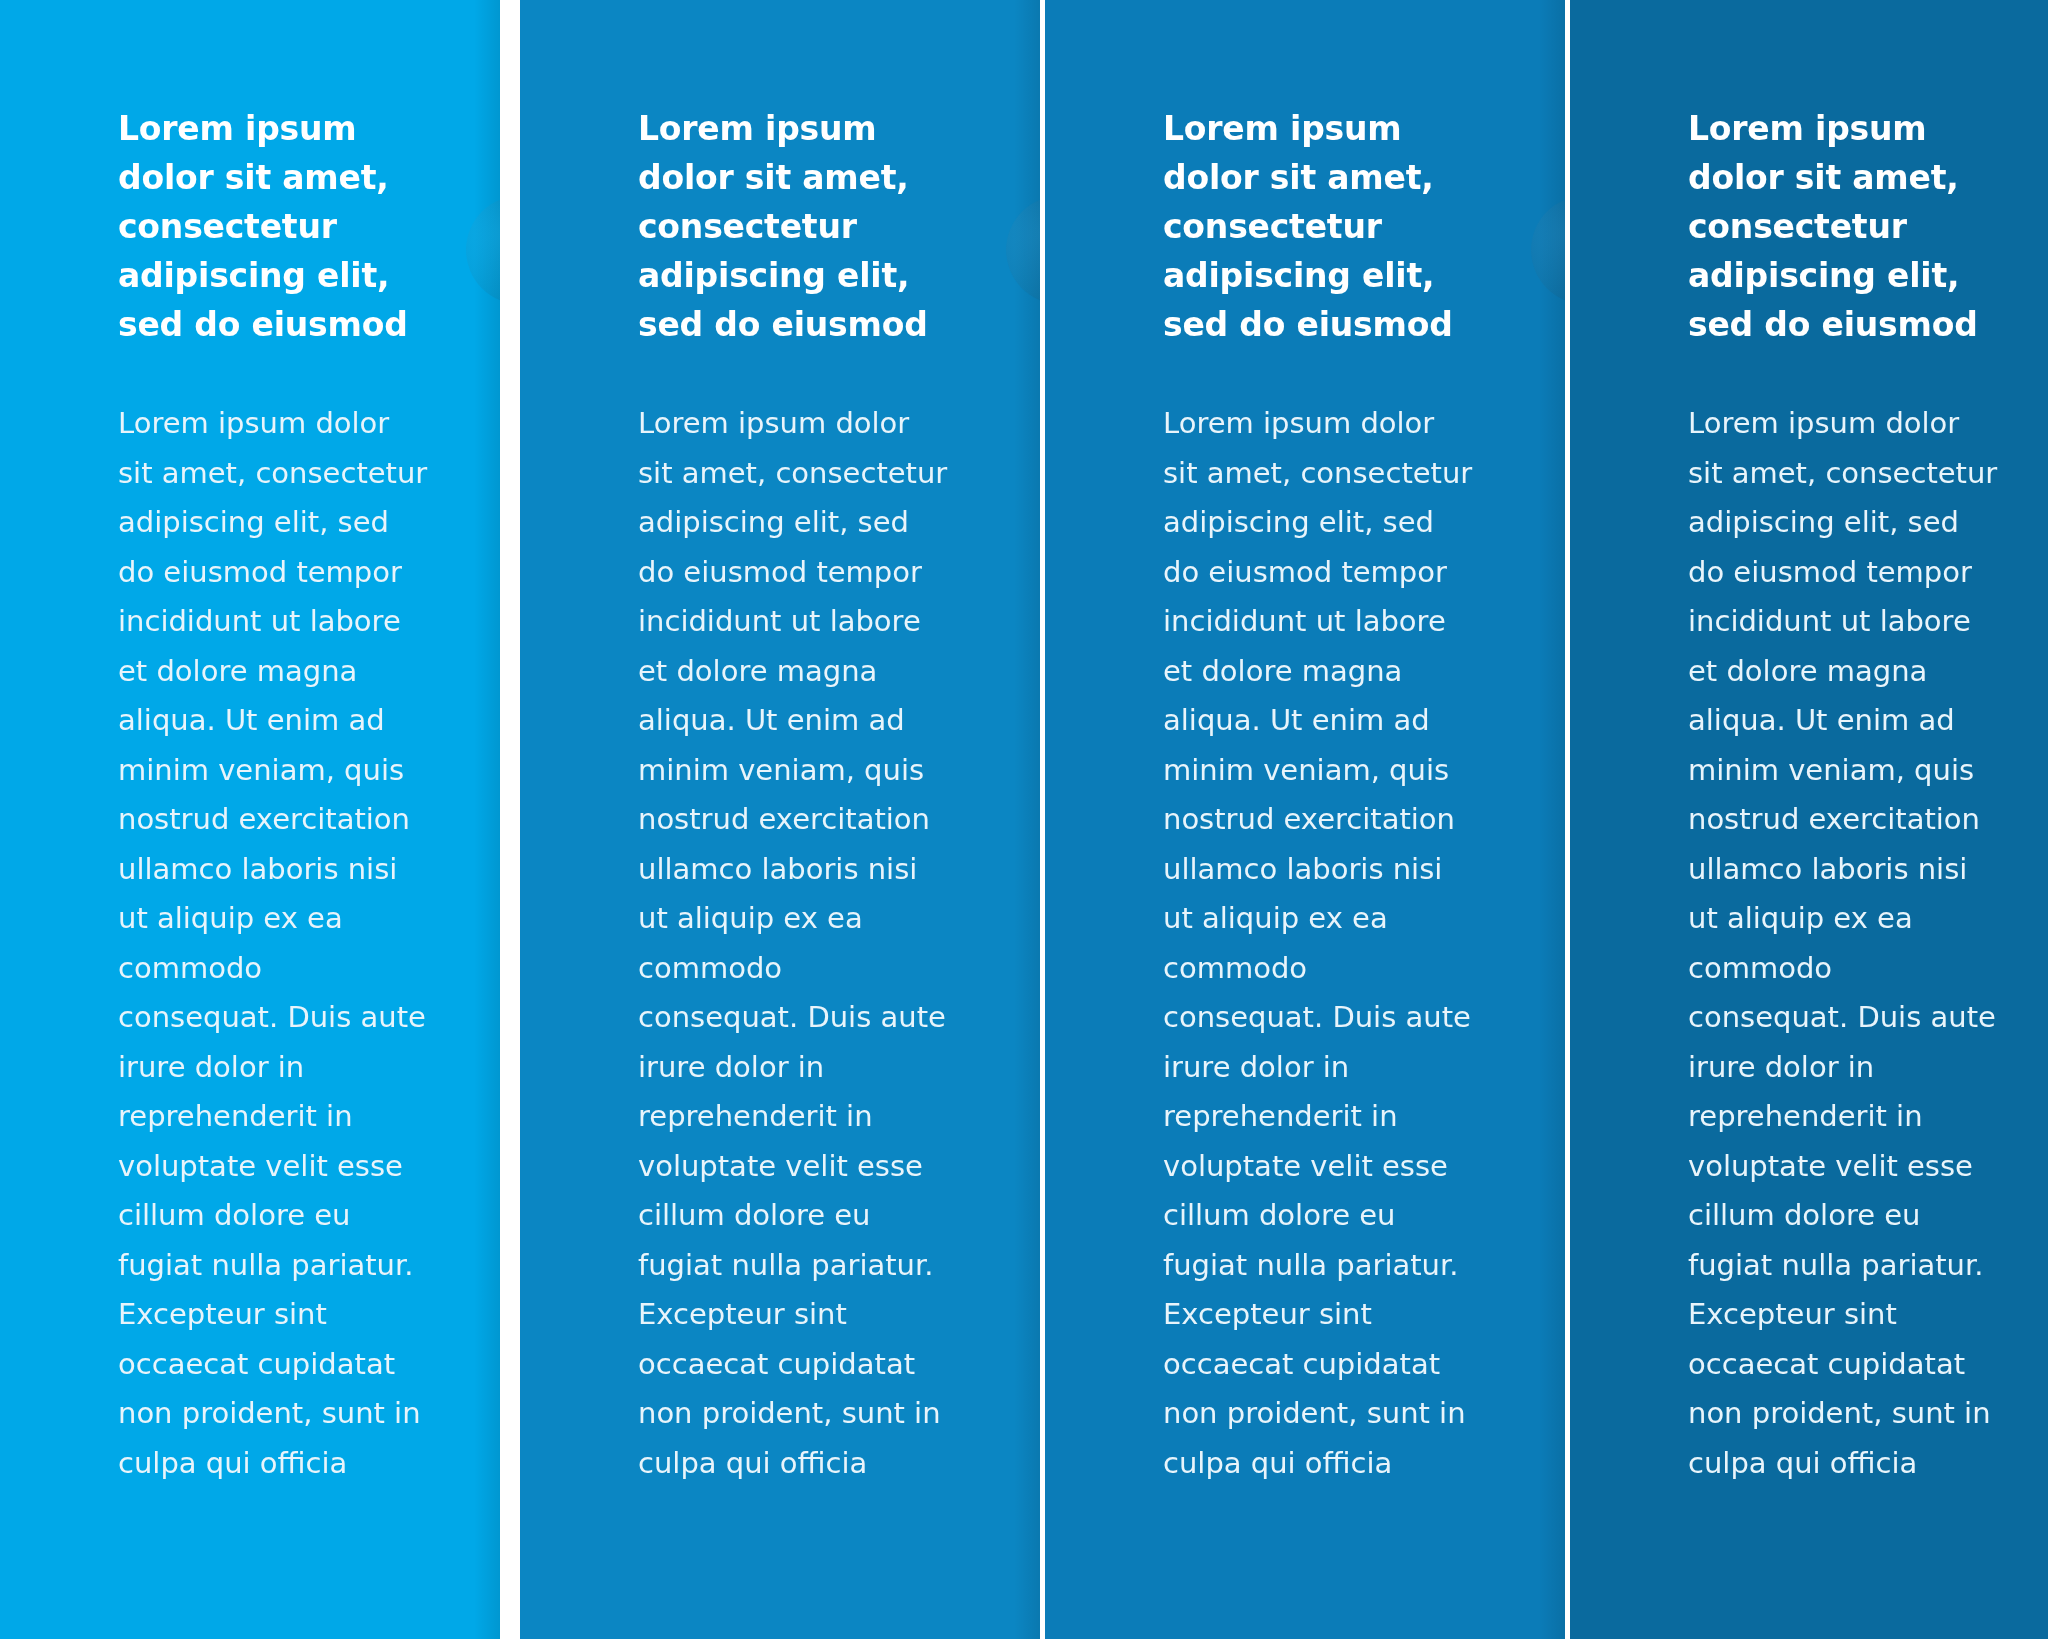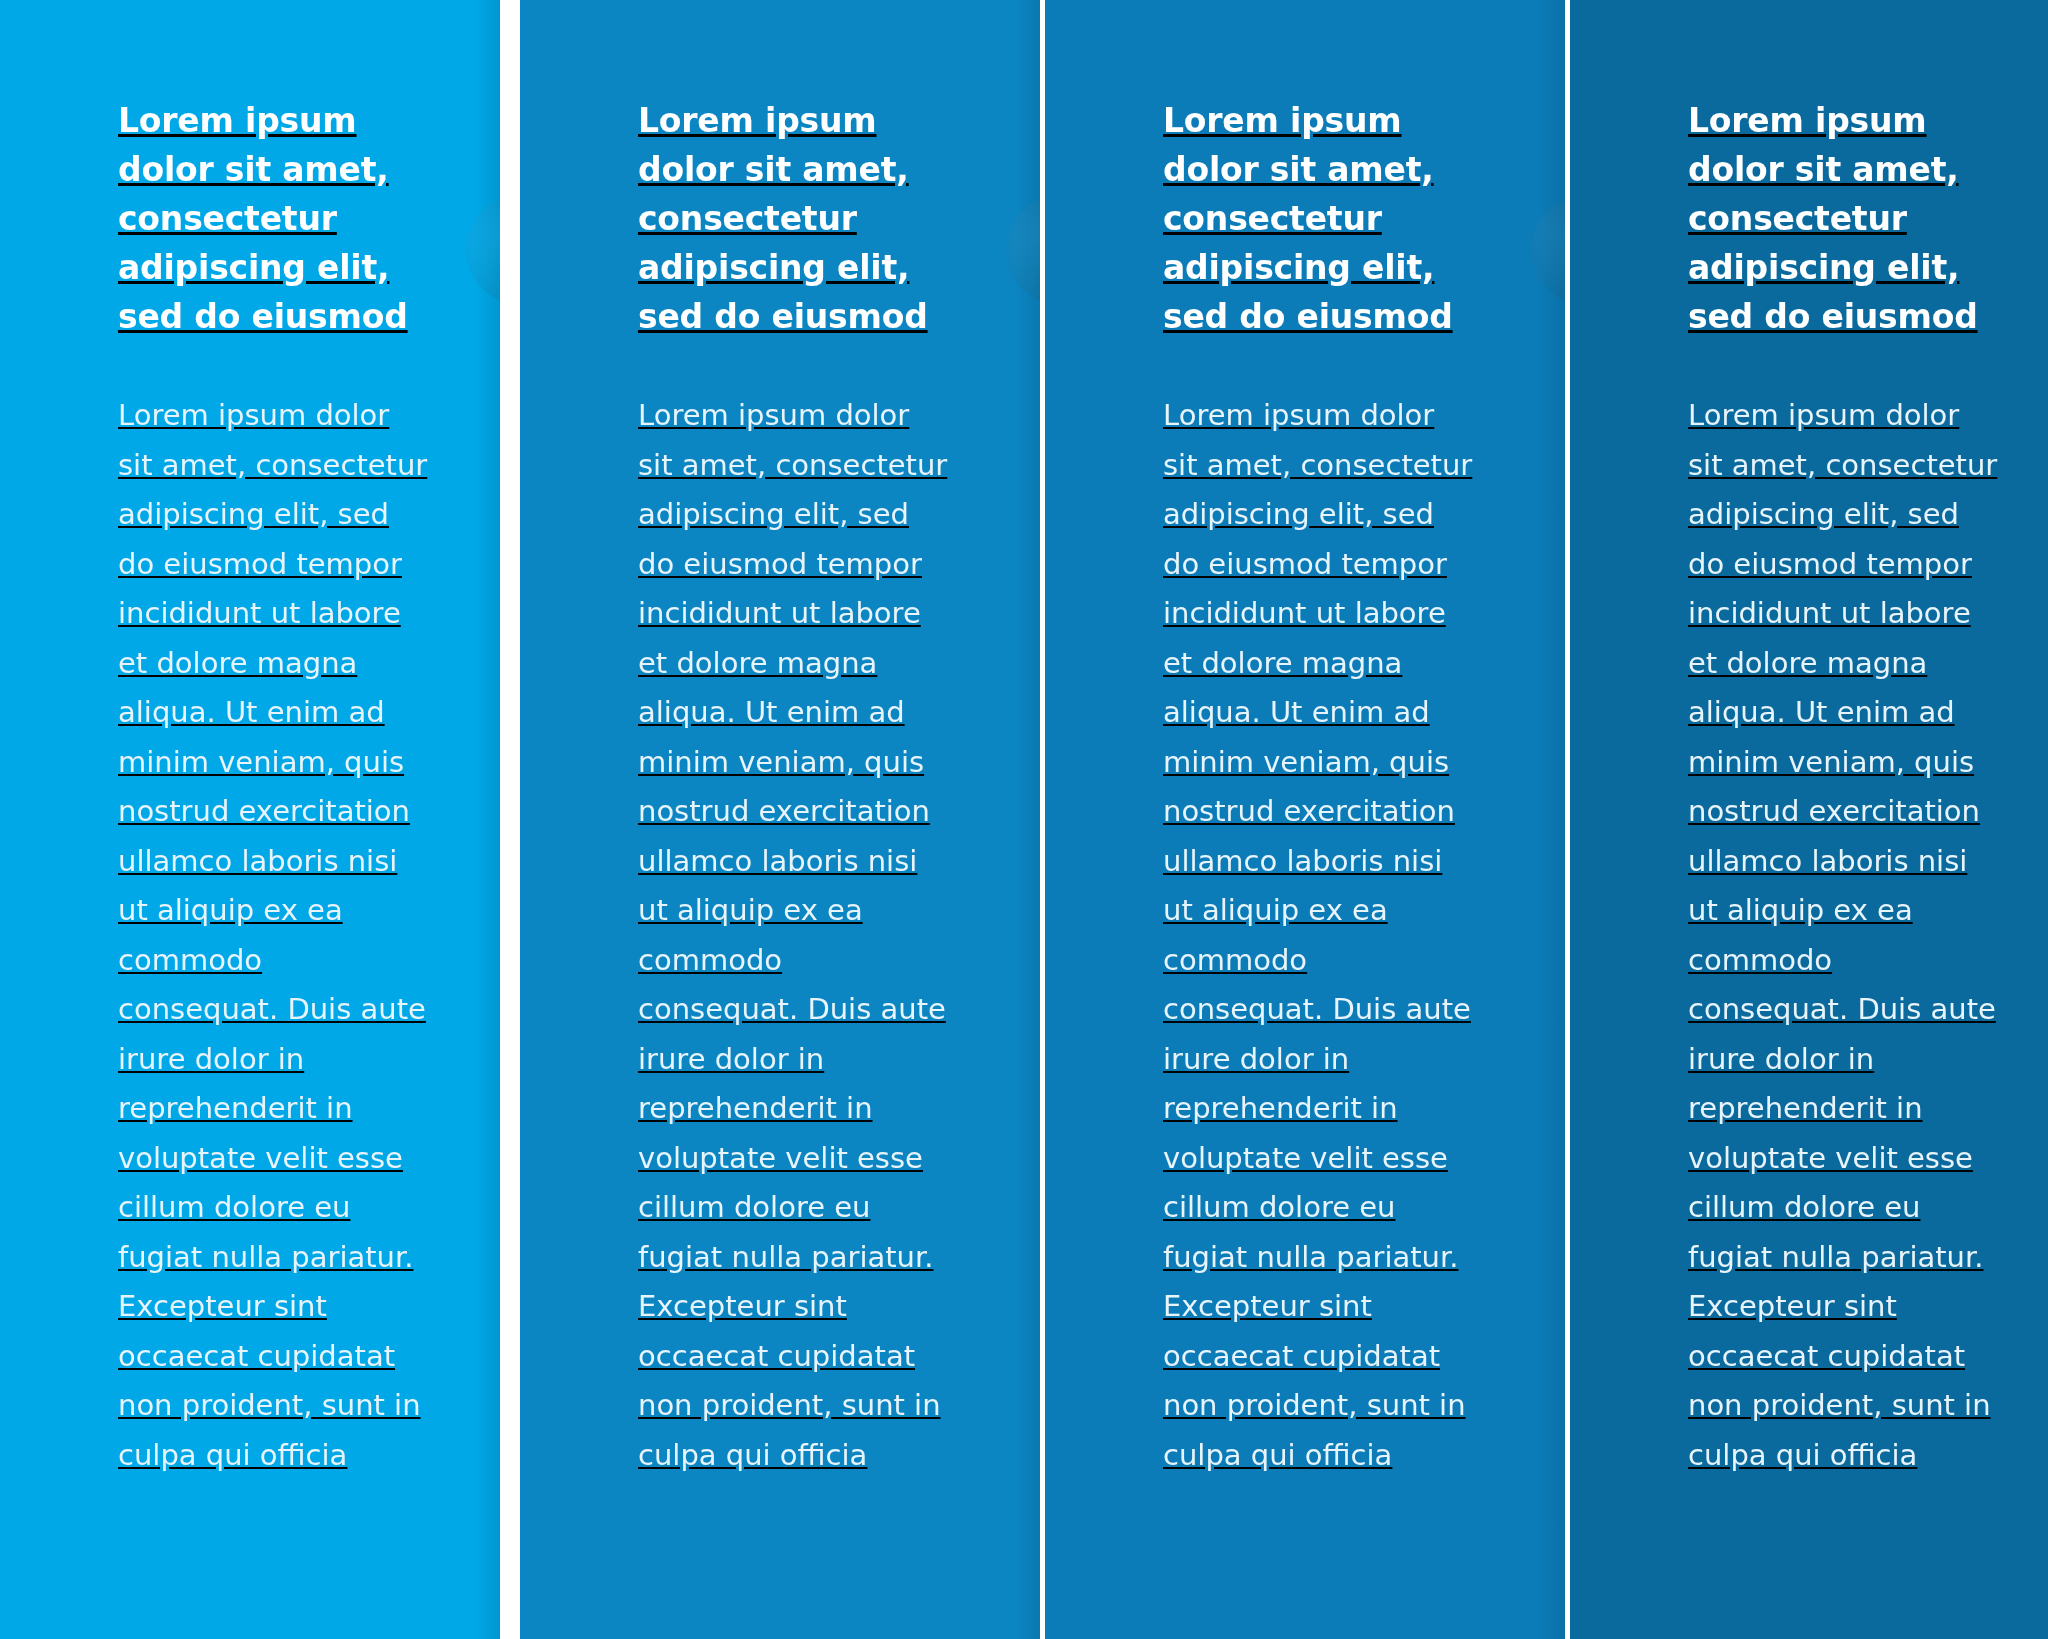--- a/index.html
+++ b/index.html
@@ -48,23 +48,22 @@
   .knob-neck {
     position: absolute;
     width: 60px;
     height: 66px;
     top: 217px;
   }
 
   .content {
     position: absolute;
     left: 118px;
-    top: 96px;
+    top: 104px;
     width: 310px;
-    text-decoration: underline;
   }
 
   .piece-title {
     margin: 0;
     color: #ffffff;
     font-size: 33px;
     line-height: 49px;
     font-weight: bold;
     letter-spacing: -0.2px;
   }

